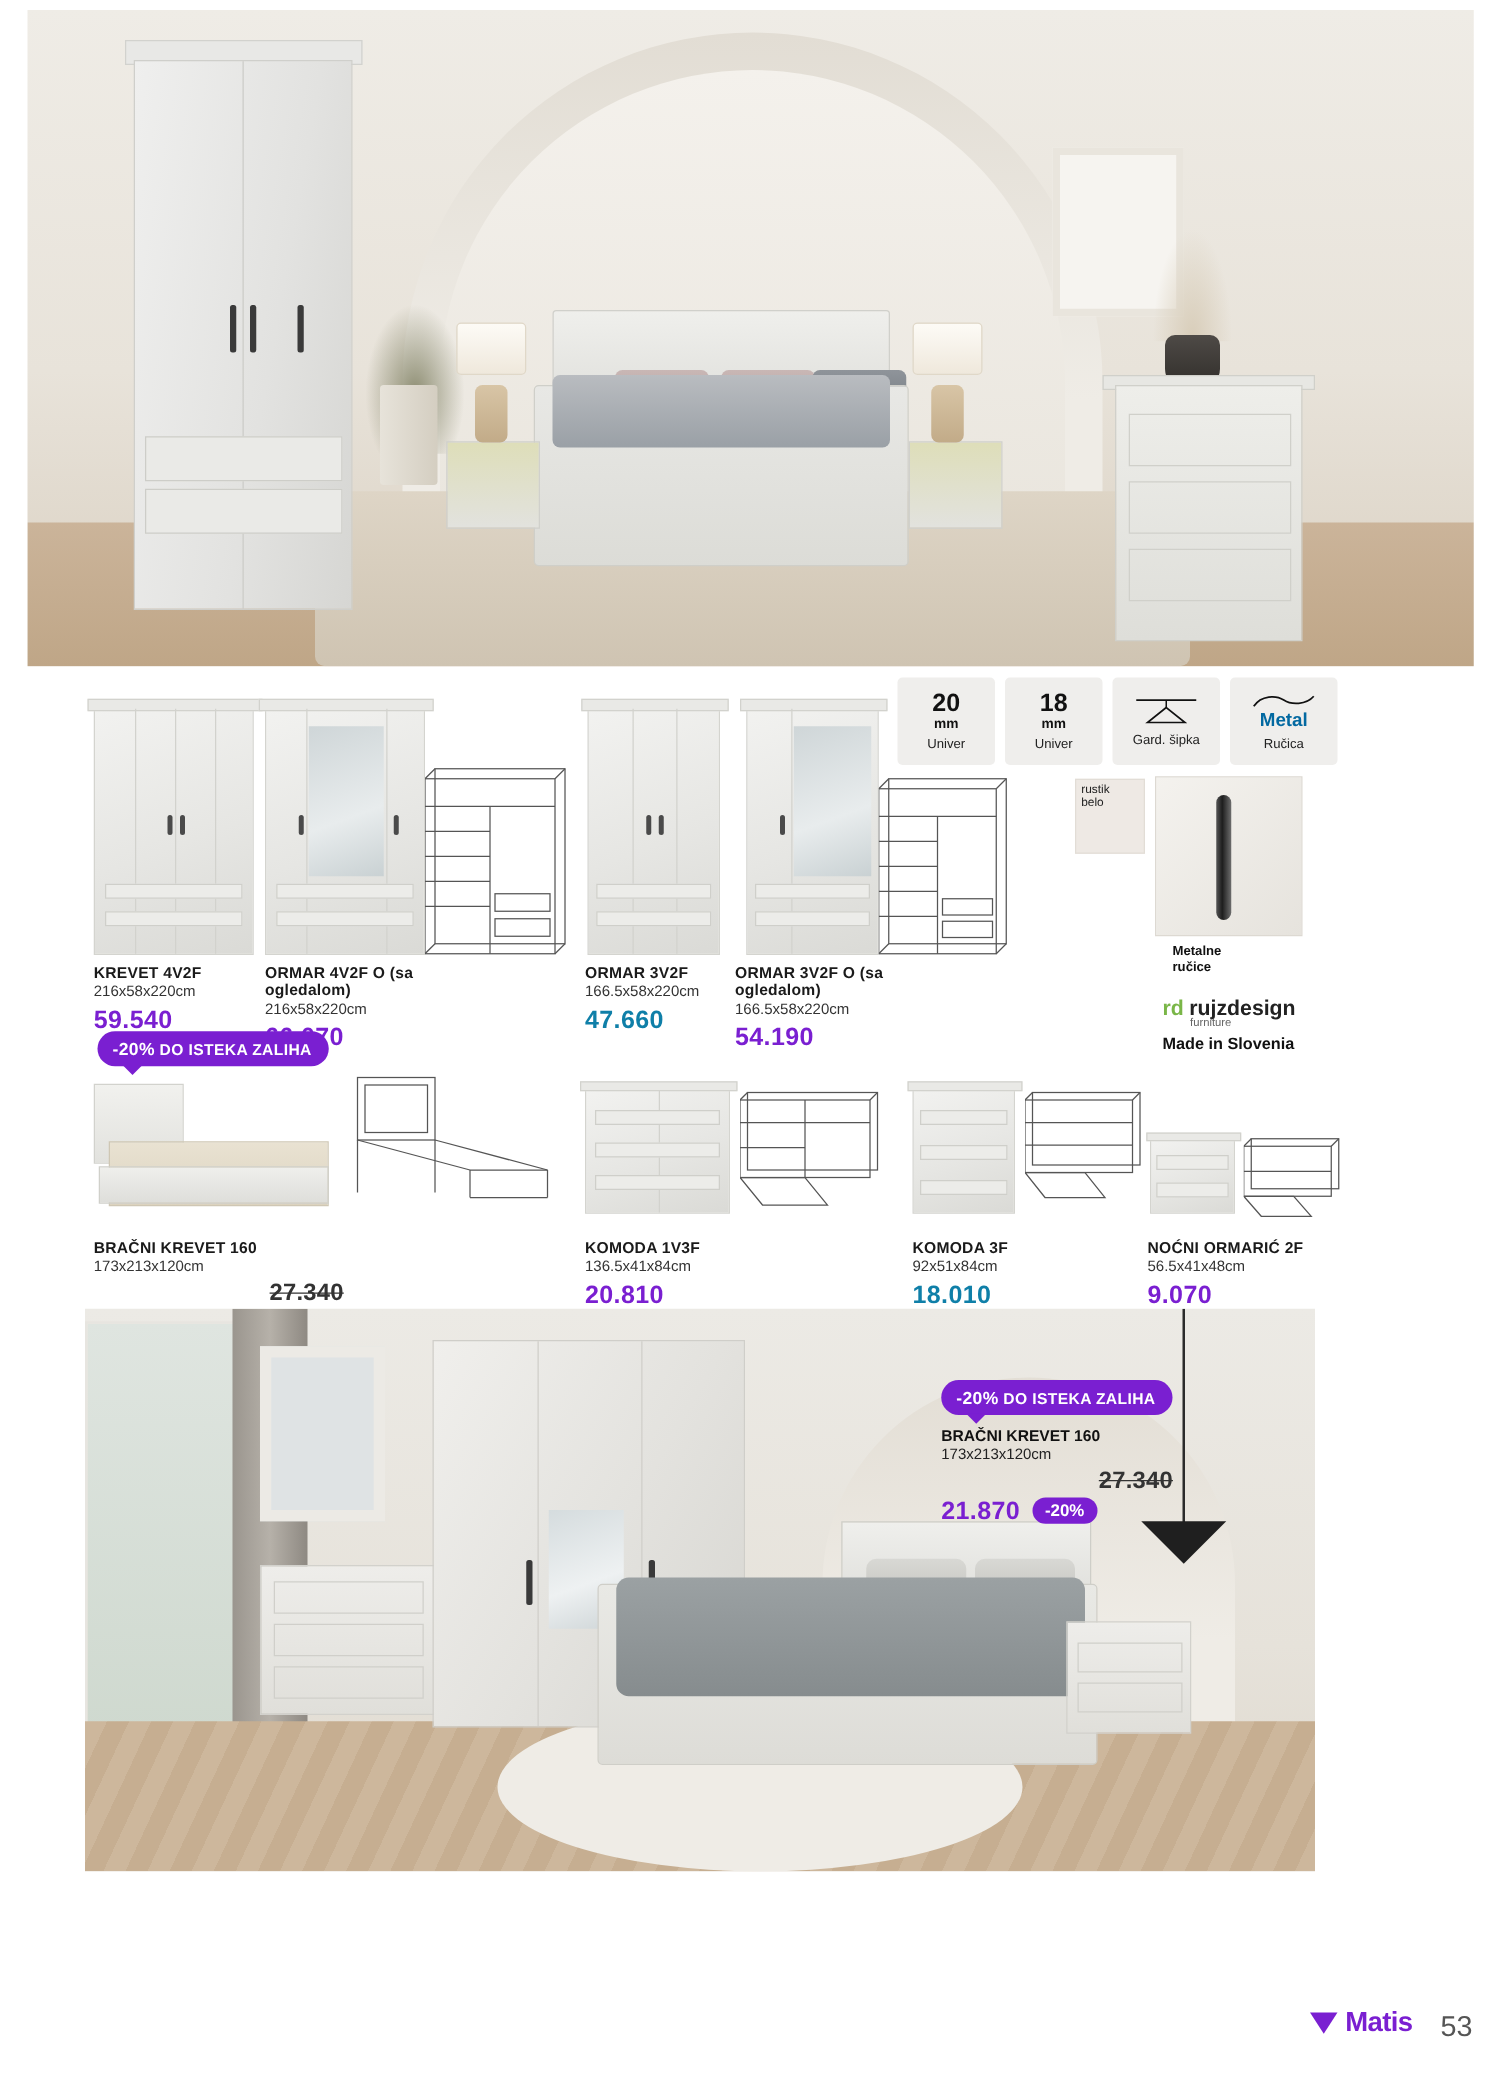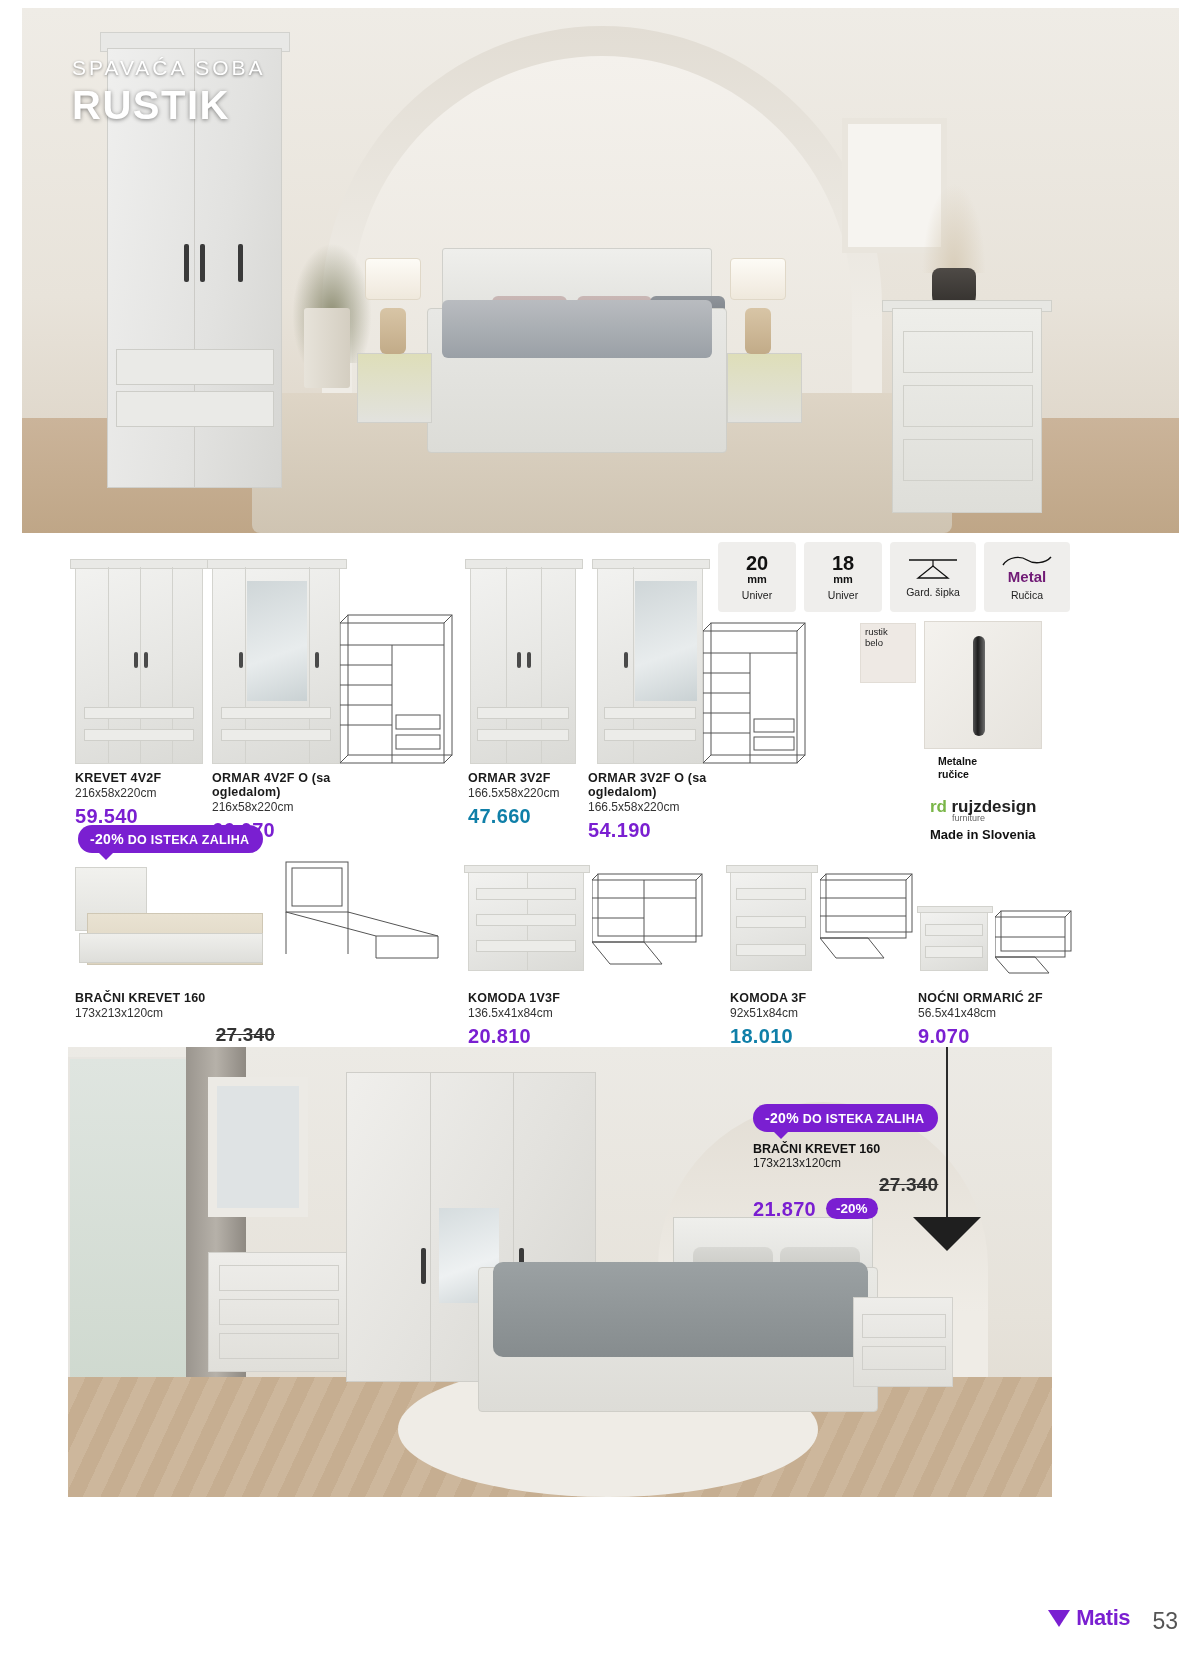--- a/index.html
+++ b/index.html
@@ -163,21 +163,21 @@
   .specs { position:absolute; left:718px; top:9px; display:flex; gap:8px;}
   .spec {
     width:78px; height:70px; background:#efeeec; border-radius:4px;
     display:flex; flex-direction:column; align-items:center; justify-content:center;
     text-align:center;
   }
   .spec .big { font-size:20px; font-weight:bold; color:#111; line-height:1;}
   .spec .mm { font-size:11px; font-weight:bold; color:#111; }
   .spec .sub { font-size:10.5px; color:#222; margin-top:4px;}
   .spec.wide { width:86px;}
-  .spec .metal { font-size:15px; font-weight:bold; color:#701a75;}
+  .spec .metal { font-size:15px; font-weight:bold; color:#0369a1;}
 
   .swatch-box {
     position:absolute; left:860px; top:90px; width:56px; height:60px;
     background:#eee9e4; border:1px solid #e2ddd6;
   }
   .swatch-label { position:absolute; left:4px; top:3px; font-size:9.5px; color:#222; line-height:1.15;}
   .handle-photo {
     position:absolute; left:924px; top:88px; width:118px; height:128px;
     background:linear-gradient(135deg,#f4f2ee 0%, #e6e3dd 100%);
     border:1px solid #ddd9d2;
@@ -339,24 +339,20 @@
   <div class="frame-art"></div>
   <div class="pampas"></div>
   <div class="vase"></div>
   <div class="dresser-top"></div>
   <div class="dresser-right">
     <div style="position:absolute;left:10px;top:22px;width:130px;height:42px;border:1px solid #d0d0ca;"></div>
     <div style="position:absolute;left:10px;top:76px;width:130px;height:42px;border:1px solid #d0d0ca;"></div>
     <div style="position:absolute;left:10px;top:130px;width:130px;height:42px;border:1px solid #d0d0ca;"></div>
   </div>
 
-  <div class="hero-title-block">
-    <div class="hero-kicker">SPAVAĆA SOBA</div>
-    <div class="hero-title">RUSTIK</div>
-  </div>
 </div>
 
 <div class="sheet">
 
   <div class="specs">
     <div class="spec">
       <div class="big">20</div>
       <div class="mm">mm</div>
       <div class="sub">Univer</div>
     </div>

